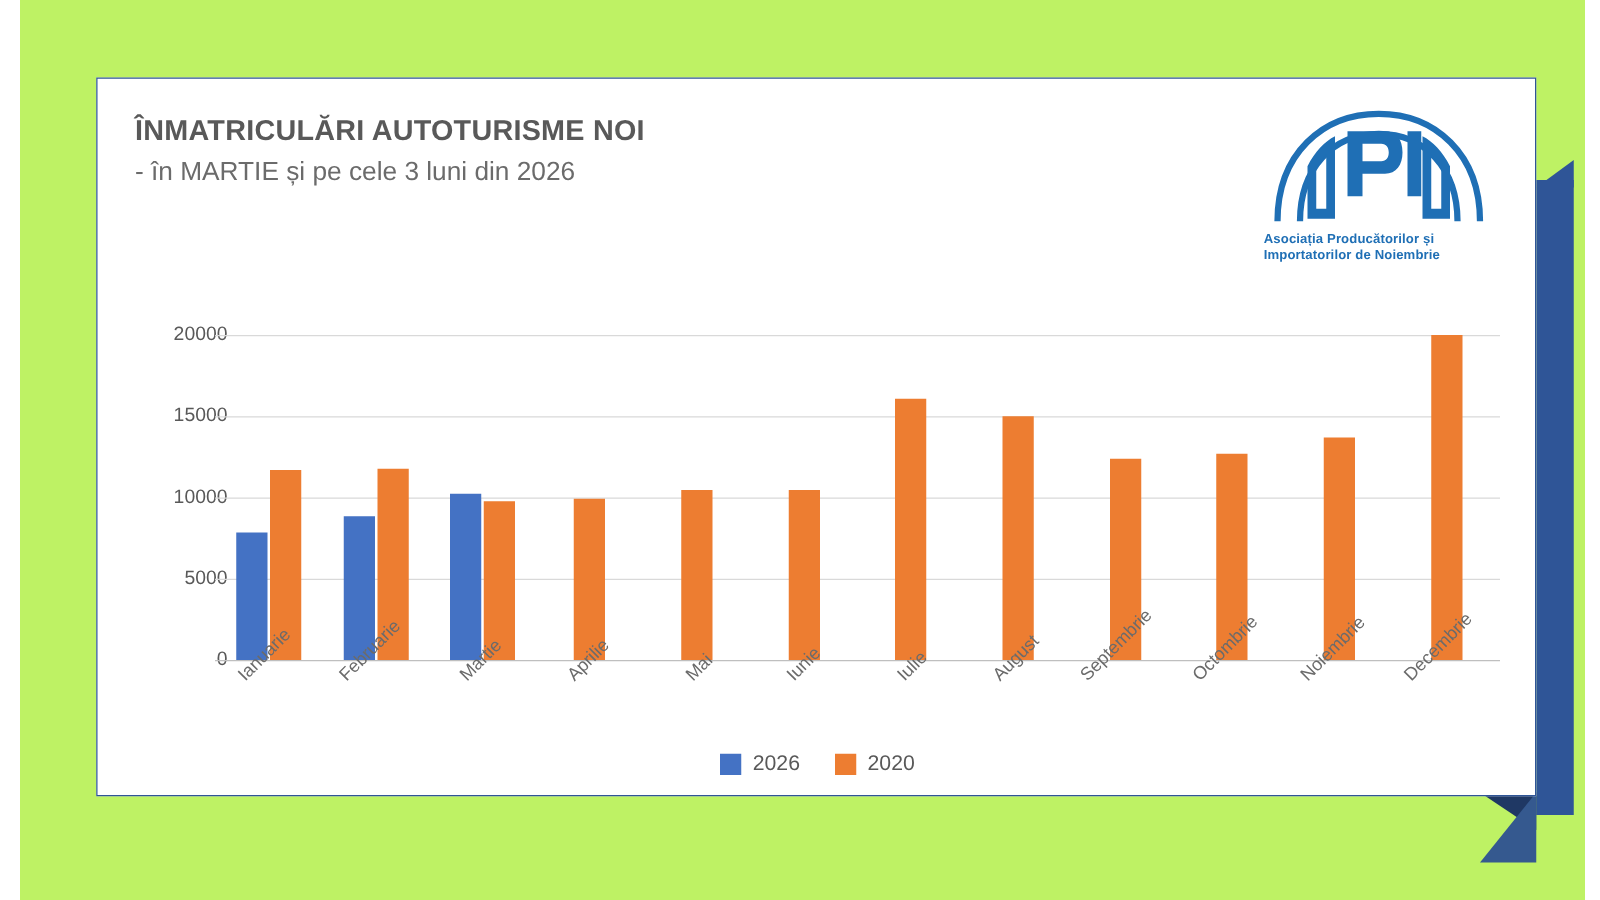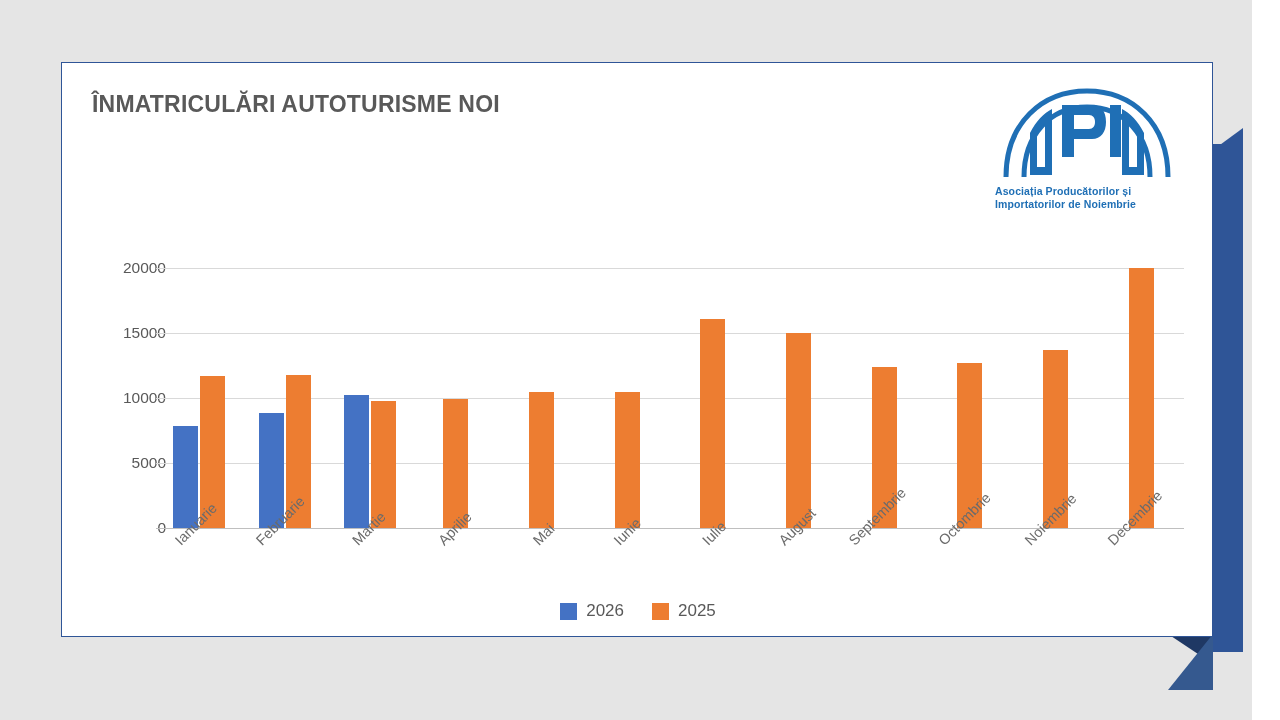--- a/index.html
+++ b/index.html
@@ -1,20 +1,20 @@
 <!DOCTYPE html>
 <html><head>
 <meta charset="utf-8">
 <style>
   html,body{margin:0;padding:0;}
   body{
     width:1280px;height:720px;overflow:hidden;background:#ffffff;
     font-family:"Liberation Sans", sans-serif;
   }
-  .slide{position:relative;width:1252px;height:720px;background:#e5e5e5;}
+  .slide{position:relative;width:1252px;height:720px;background:#bef264;margin-left:16px;}
 
   
   .ribbon{position:absolute;left:1213px;top:128px;width:30px;height:592px;}
   .ribbon .body{position:absolute;left:0;top:16px;width:30px;height:508px;background:#2F5597;}
   .ribbon .top{position:absolute;left:0;top:0;width:0;height:0;
     border-left:30px solid transparent;border-bottom:22px solid #2F5597;}
   .ribbon .tail-dark{position:absolute;left:-45px;top:506px;width:0;height:0;
     border-top:30px solid #1F3864;border-left:45px solid transparent;}
   .ribbon .tail-light{position:absolute;left:-45px;top:506px;width:0;height:0;
     border-bottom:56px solid #35598F;border-left:45px solid transparent;}
@@ -76,20 +76,21 @@
     <div class="top"></div>
     <div class="body"></div>
     <div class="tail-dark"></div>
     <div class="tail-light"></div>
   </div>
 
   <div class="card">
 
     <div class="title-wrap">
       <div class="title">ÎNMATRICULĂRI AUTOTURISME NOI</div>
+      <div class="subtitle">- în MARTIE și pe cele 3 luni din 2026</div>
     </div>
 
     <div class="logo">
       <svg width="175" height="100" viewBox="0 0 175 100">
         <g fill="none" stroke="#1F6FB5" stroke-width="5">
           <path d="M6 92 C6 38 42 6 87 6 C132 6 168 38 168 92"></path>
           <path d="M24 92 C24 50 50 22 87 22 C124 22 150 50 150 92"></path>
         </g>
         <g fill="#1F6FB5">
           <path d="M30 90 L30 48 C36 36 44 28 52 24 L52 90 Z M37 82 L45 82 L45 38 L37 50 Z"></path>
@@ -198,20 +199,20 @@
             <span>Decembrie</span>
           </div>
         </div>
       <div class="legend">
           <div class="lgi">
             <div class="swatch" style="background: rgb(68, 114, 196);"></div>
             <span>2026</span>
           </div>
           <div class="lgi">
             <div class="swatch" style="background: rgb(237, 125, 49);"></div>
-            <span>2025</span>
+            <span>2020</span>
           </div>
         </div>
     </div>
 
   </div>
 
 </div>
 
 </body></html>

